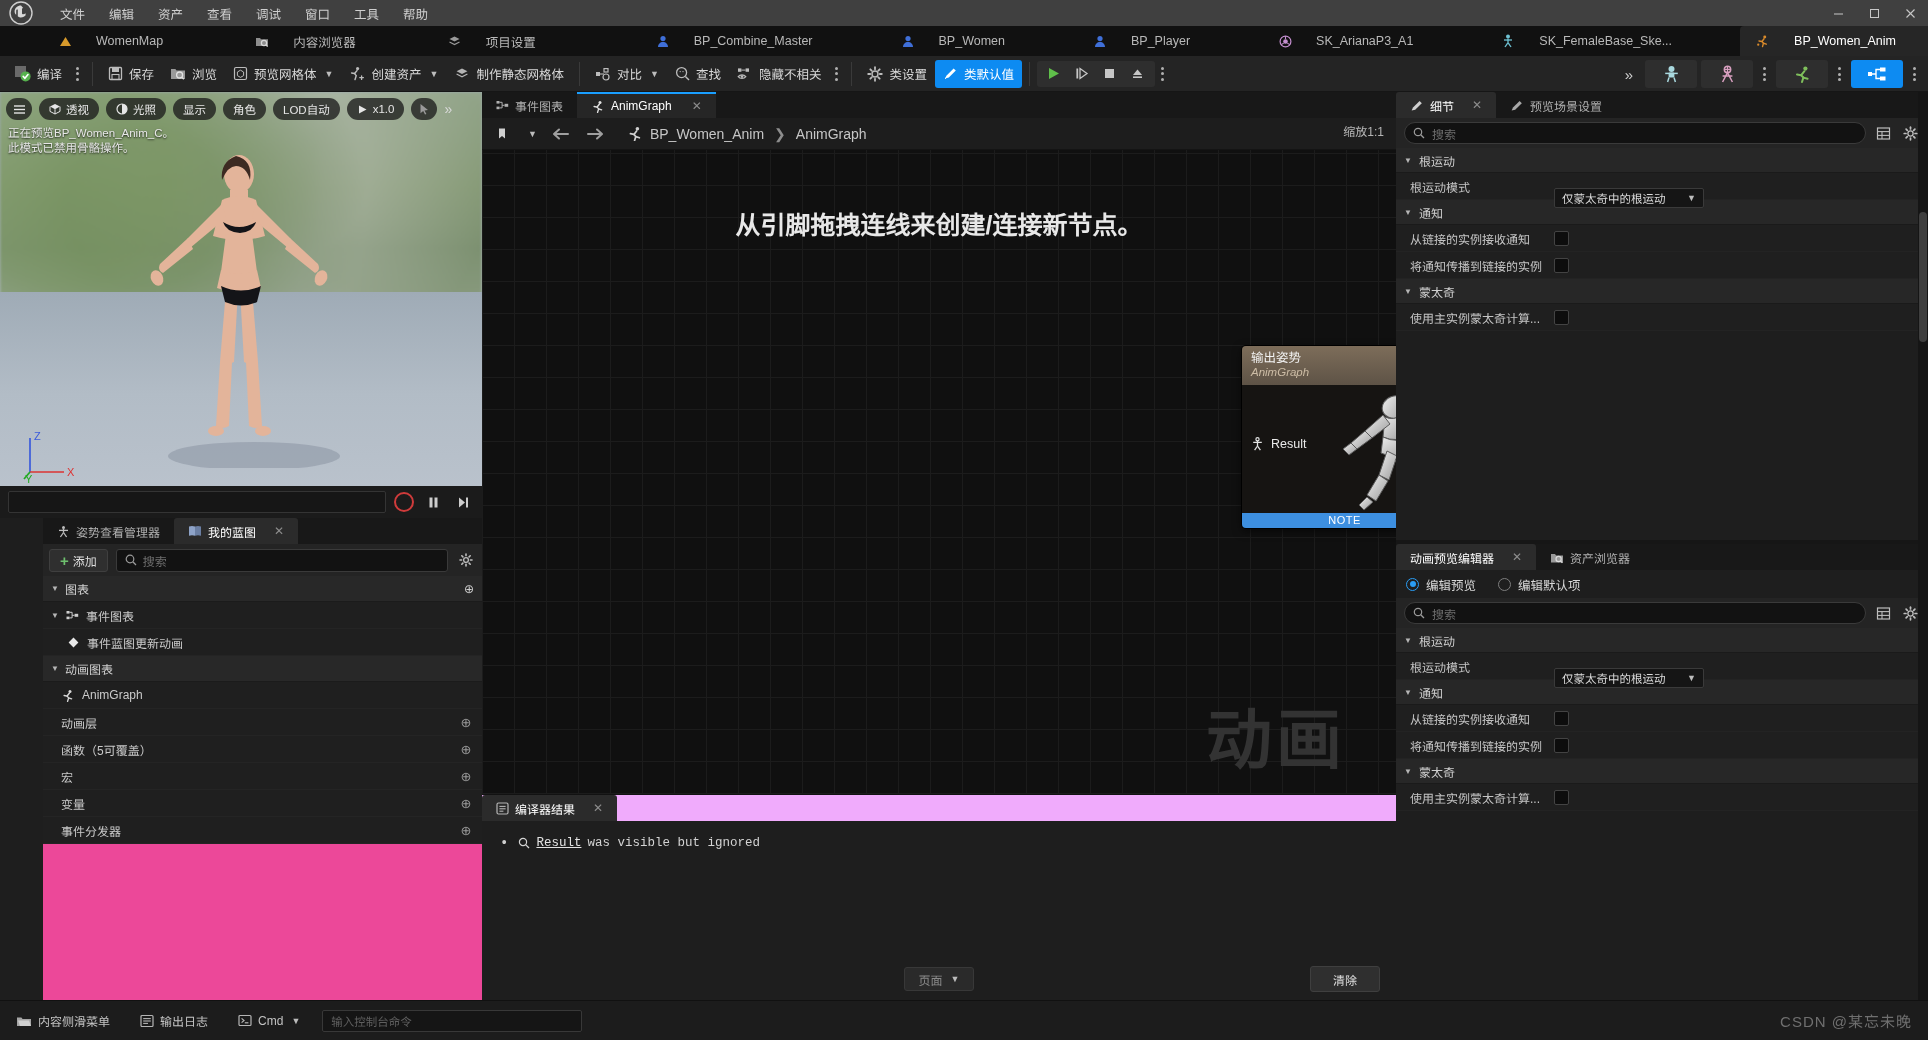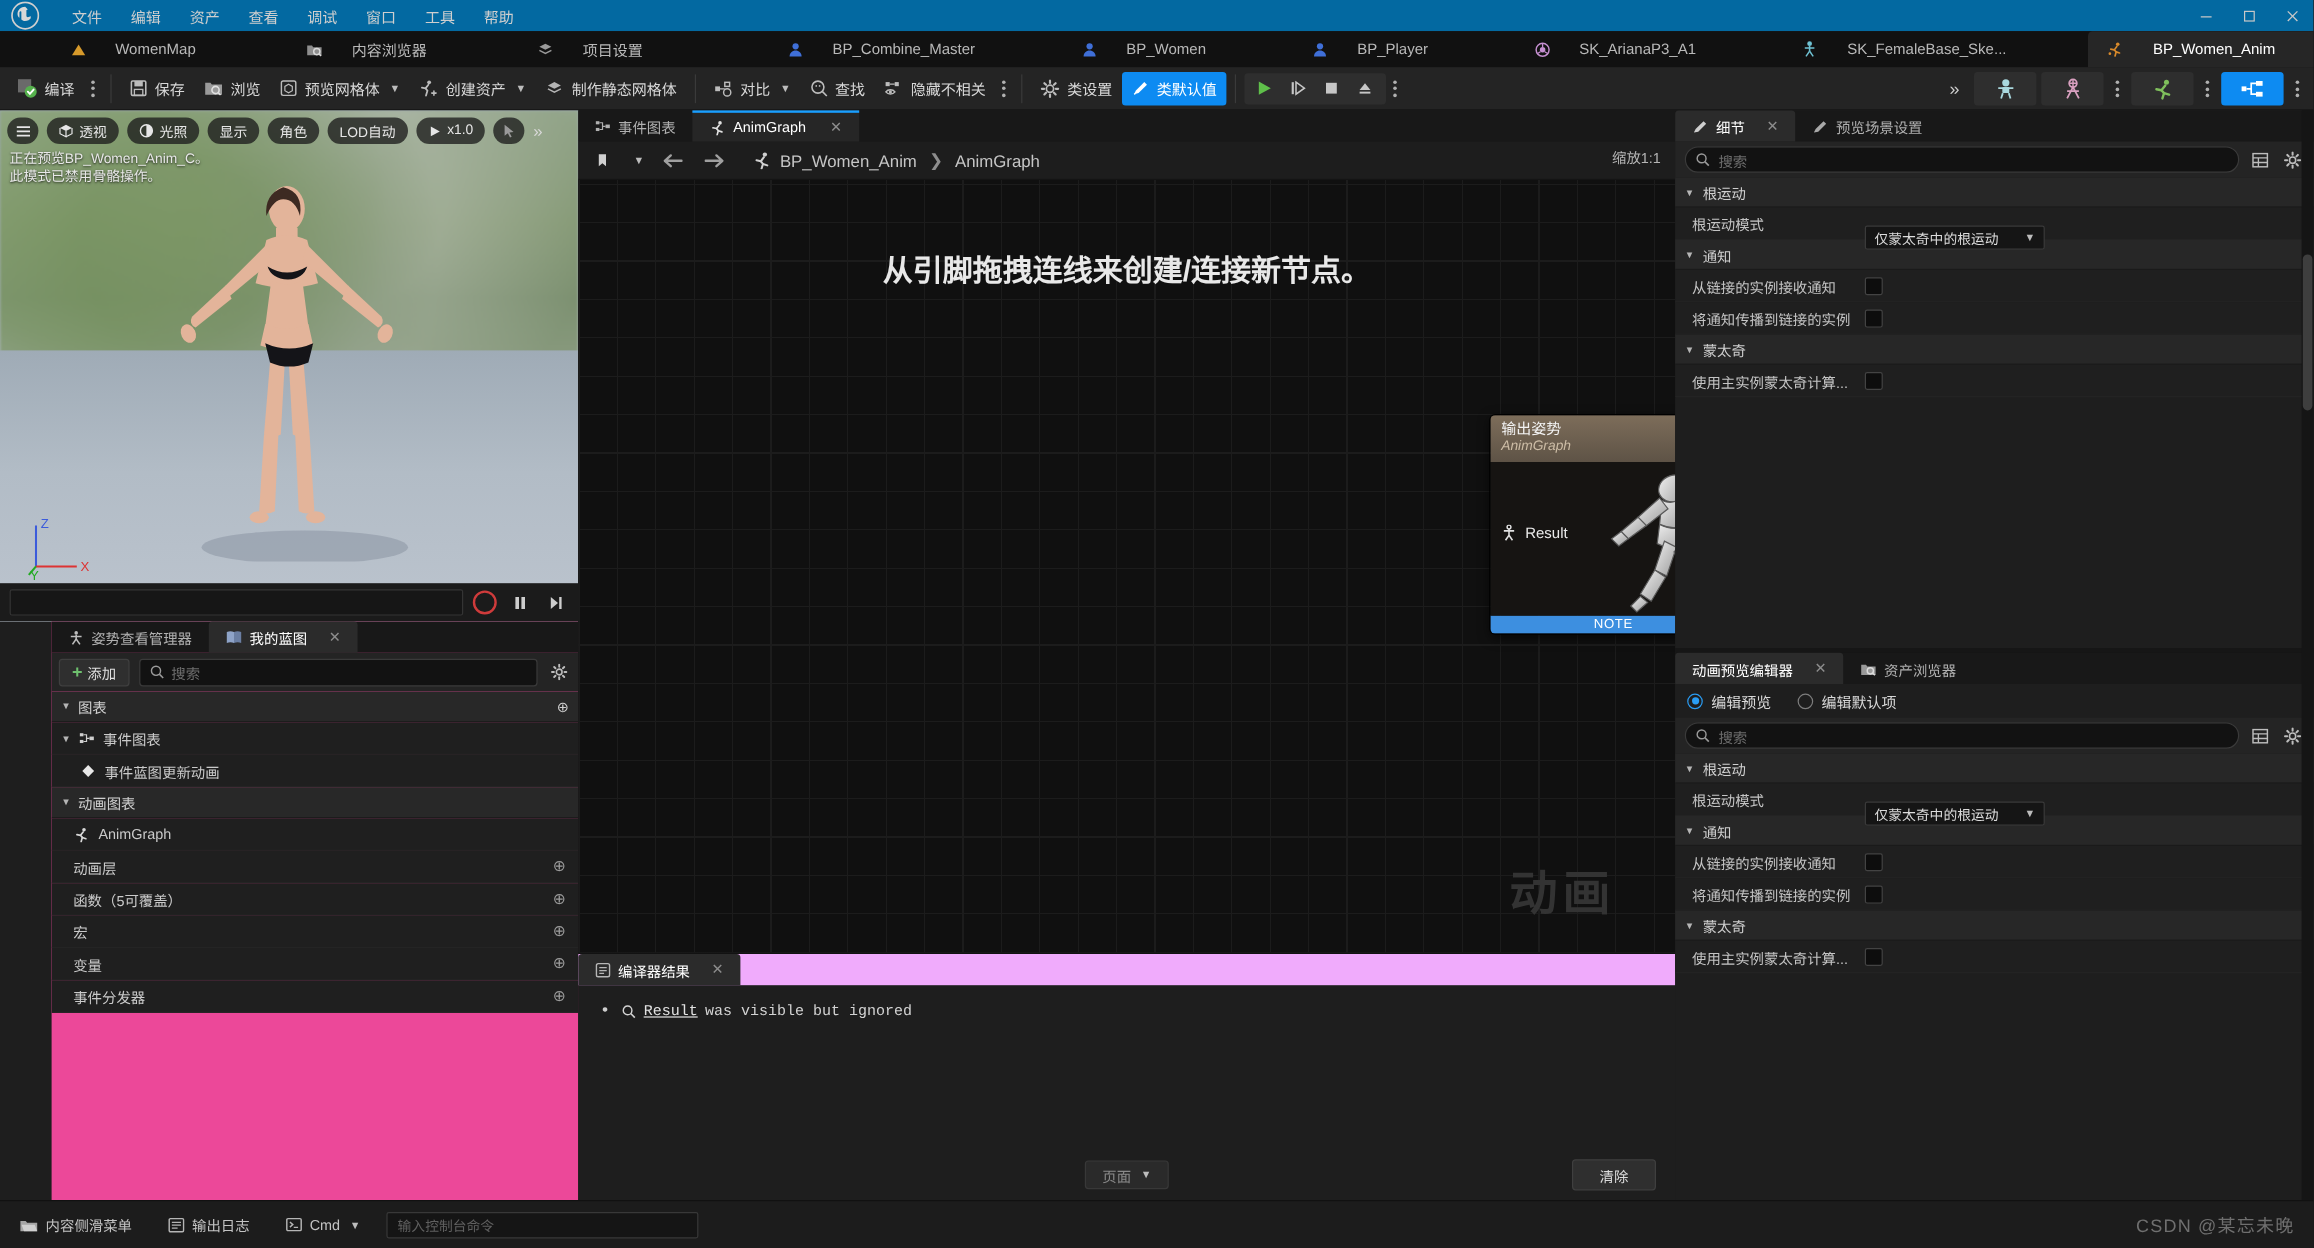--- a/index.html
+++ b/index.html
@@ -10,21 +10,21 @@
     font-family: "Liberation Sans", "DejaVu Sans", sans-serif;
     color: #d2d2d2;
     overflow: hidden;
     -webkit-font-smoothing: antialiased;
   }
   #app { position: relative; width: 1928px; height: 1040px; background: #1b1b1b; }
 
   
   .menubar {
     position: absolute; left:0; top:0; width:1928px; height:26px;
-    background:#0369a1; display:flex; align-items:center;
+    background:#404040; display:flex; align-items:center;
   }
   .ue-logo {
     width:42px; height:26px; display:flex; align-items:center; justify-content:center;
   }
   .ue-logo svg { width:24px; height:24px; }
   .menu-items { display:flex; align-items:center; gap:0px; margin-left:6px; }
   .menu-item {
     font-size:12.5px; color:#cfcfcf; padding:4px 12px; cursor:default; white-space:nowrap;
   }
   .win-ctrl {
@@ -162,21 +162,21 @@
       repeating-linear-gradient(90deg, #1c1c1c 0 1px, transparent 1px 32px),
       repeating-linear-gradient(0deg, #161616 0 1px, transparent 1px 128px),
       repeating-linear-gradient(90deg, #161616 0 1px, transparent 1px 128px),
       #101010;
   }
   .graph-hint {
     position:absolute; left:50%; top:55px; transform:translateX(-50%);
     font-size:25px; color:#e8e8e8; white-space:nowrap; font-weight:700;
   }
   .graph-watermark {
-    position:absolute; right:50px; bottom:24px; font-size:40px; color:#333333;
+    position:absolute; right:50px; bottom:12px; font-size:66px; color:#333333;
     font-weight:700; letter-spacing:4px; user-select:none;
   }
   
   .node { position:absolute; width:205px; border-radius:4px; overflow:hidden;
     box-shadow:0 0 0 1px #000, 0 3px 10px rgba(0,0,0,.6); }
   .node-head { background:linear-gradient(180deg,#7d6d5a 0%,#5e5346 100%); padding:5px 9px 6px; }
   .node-title { font-size:12.5px; color:#f2f2f2; line-height:14px; }
   .node-sub { font-size:11.5px; color:#cdbda6; font-style:italic; line-height:14px; }
   .node-body { position:relative; height:128px; background:#161412; }
   .node-body .figure { position:absolute; right:2px; top:4px; }

